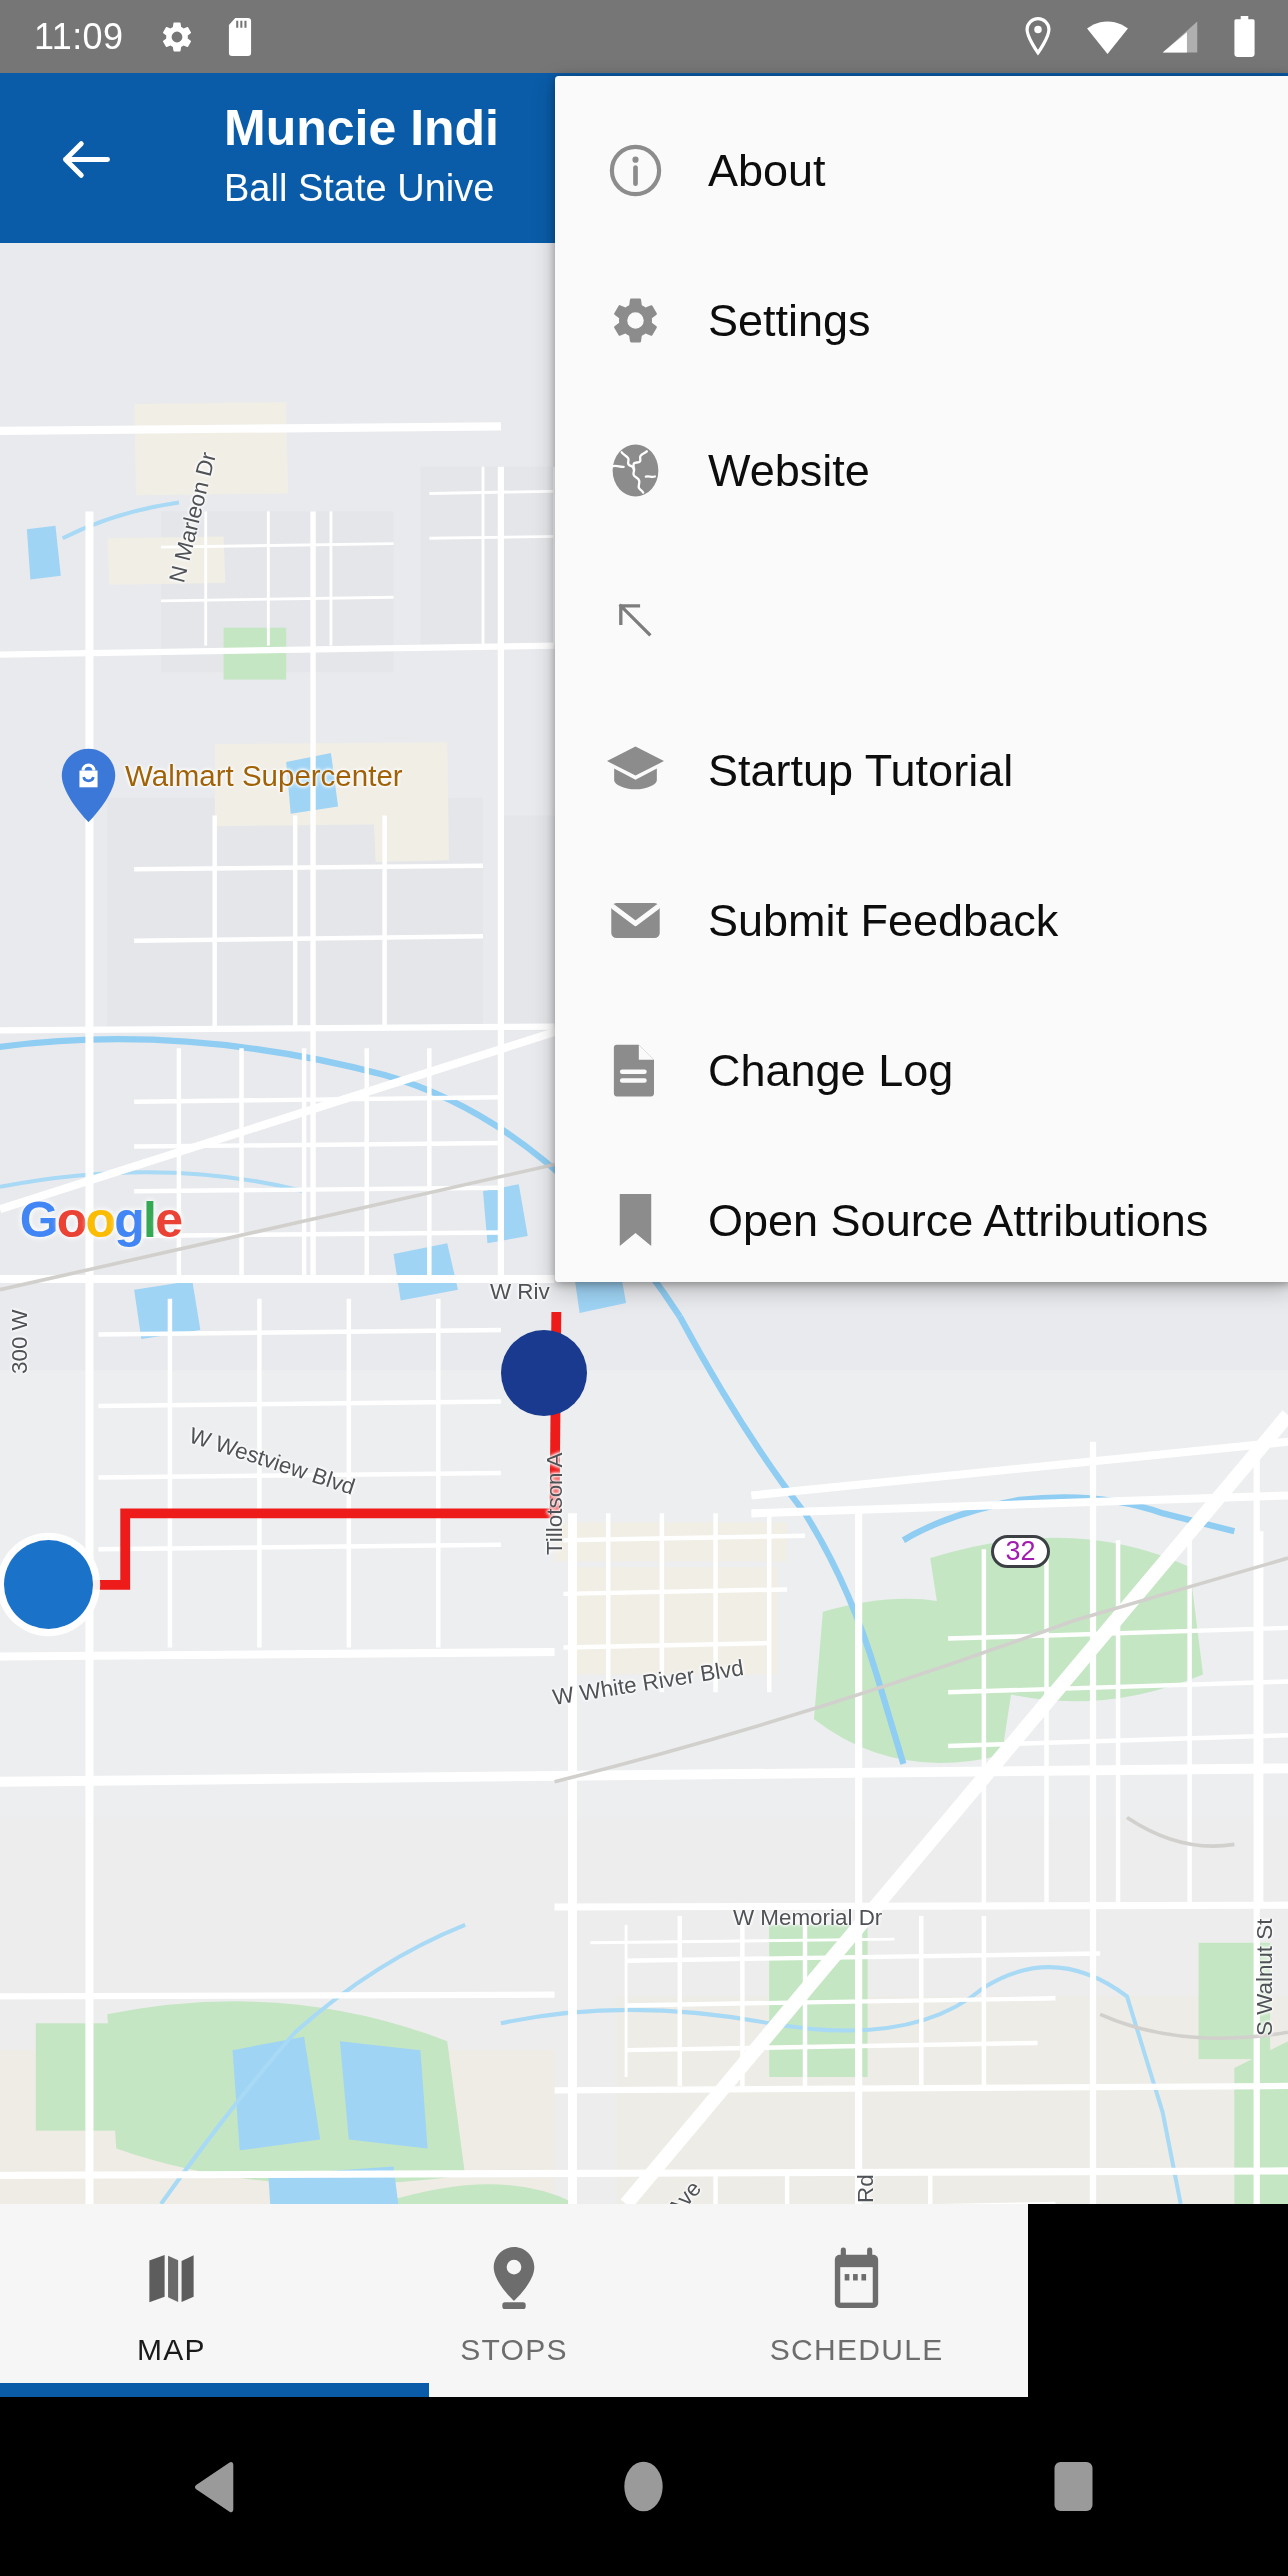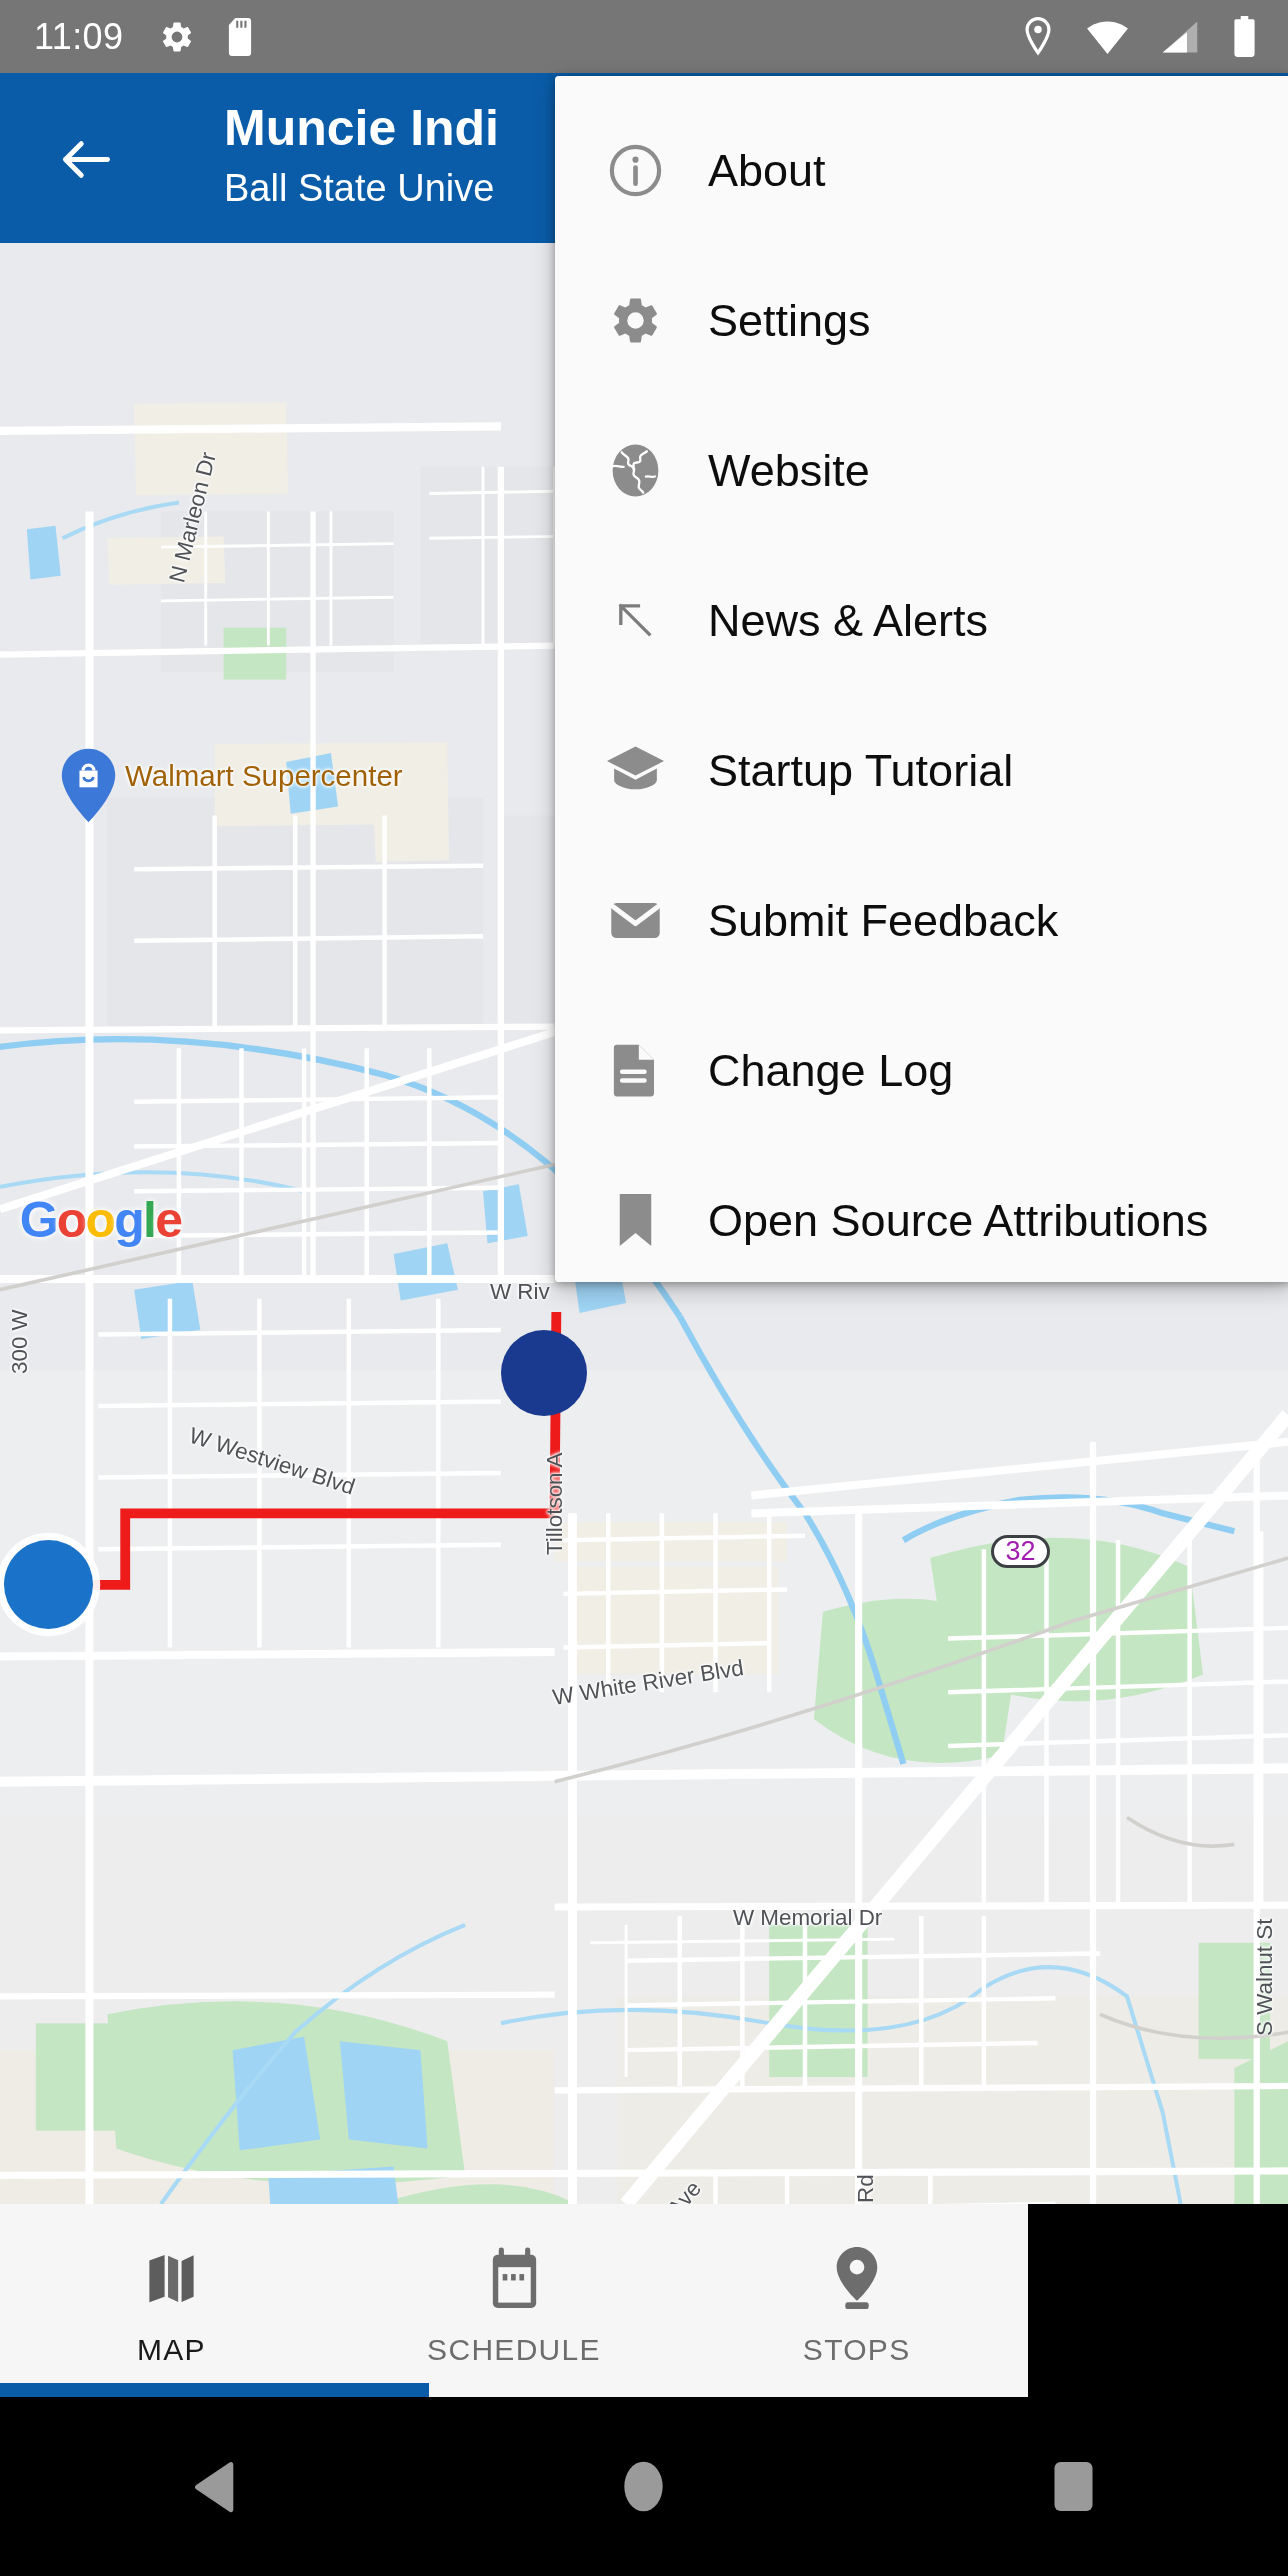--- a/index.html
+++ b/index.html
@@ -459,21 +459,20 @@
       </span>
       <span class="menu-label">Website</span>
     </div>
 
     <div class="menu-item">
       <span class="menu-icon">
         <svg width="47" height="47" viewBox="0 0 24 24" fill="none" stroke="#7d7d7d" stroke-width="1.7" stroke-linecap="square">
           <path d="M4.5 4.5h9M4.5 4.5v9M4.5 4.5L19 19"></path>
         </svg>
       </span>
-      <span class="menu-label">News &amp; Alerts</span>
     </div>
 
     <div class="menu-item">
       <span class="menu-icon">
         <svg width="61" height="61" viewBox="0 0 24 24" fill="#8c8c8c">
           <path d="M12 2.6L0.8 8.3 12 14l11.2-5.7L12 2.6z"></path>
           <path d="M3.6 11.2v4.6c0 1.6 3.8 3.6 8.4 3.6s8.4-2 8.4-3.6v-4.6L12 15.6 3.6 11.2z"></path>
         </svg>
       </span>
       <span class="menu-label">Startup Tutorial</span>
@@ -514,46 +513,46 @@
 
     <div class="nav-tab active">
       <span class="nav-icon">
         <svg width="59" height="59" viewBox="0 0 24 24" fill="#5d5d5d">
           <path d="M9.2 2.4L3 4.7v17l6.2-2.3V2.4z"></path>
           <path d="M10.6 2.7v16.9l4.1 2V4.6l-4.1-1.9z" opacity="0.92"></path>
           <path d="M16.1 4.9v16.7L21 19.4V2.5l-4.9 2.4z"></path>
         </svg>
       </span>
       <span class="nav-label">MAP</span>
+    </div>
+
+    <div class="nav-tab">
+      <span class="nav-icon">
+        <svg width="52" height="66" viewBox="0 0 20 26" fill="#6d6d6d">
+          <path d="M10 0.8C5.6.8 2 4.4 2 8.8c0 6 8 13.2 8 13.2s8-7.2 8-13.2c0-4.4-3.6-8-8-8zm0 10.8a2.9 2.9 0 110-5.8 2.9 2.9 0 010 5.8z"></path>
+          <rect x="5.4" y="22.6" width="9.2" height="2.6" rx="1"></rect>
+        </svg>
+      </span>
+      <span class="nav-label">STOPS</span>
     </div>
 
     <div class="nav-tab">
       <span class="nav-icon">
         <svg width="55" height="64" viewBox="0 0 22 26" fill="#6d6d6d">
           <rect x="4.6" y="0.6" width="2.1" height="5" rx="1"></rect>
           <rect x="15.3" y="0.6" width="2.1" height="5" rx="1"></rect>
           <rect x="2.2" y="3.6" width="17.6" height="21.6" rx="2"></rect>
           <rect x="4.4" y="8.6" width="13.2" height="14.4" fill="#f6f6f6"></rect>
           <rect x="6.2" y="11.4" width="1.9" height="2.6" fill="#6d6d6d"></rect>
           <rect x="9.6" y="11.4" width="1.9" height="2.6" fill="#6d6d6d"></rect>
           <rect x="13" y="11.4" width="1.9" height="2.6" fill="#6d6d6d"></rect>
         </svg>
       </span>
       <span class="nav-label">SCHEDULE</span>
     </div>
-
-    <div class="nav-tab">
-      <span class="nav-icon">
-        <svg width="52" height="66" viewBox="0 0 20 26" fill="#6d6d6d">
-          <path d="M10 0.8C5.6.8 2 4.4 2 8.8c0 6 8 13.2 8 13.2s8-7.2 8-13.2c0-4.4-3.6-8-8-8zm0 10.8a2.9 2.9 0 110-5.8 2.9 2.9 0 010 5.8z"></path>
-          <rect x="5.4" y="22.6" width="9.2" height="2.6" rx="1"></rect>
-        </svg>
-      </span>
-      <span class="nav-label">STOPS</span>
-    </div>
   </div>
 
   <div id="nav-indicator"></div>
 
   <div id="system-nav">
     <div class="sysnav-btn">
       <svg width="47" height="52" viewBox="0 0 20 22" fill="#9a9a9a">
         <path d="M18 1.6C18 .5 17.2 0 16.4.6L2.2 10.2c-.7.5-.7 1.3 0 1.8l14.2 9.5c.8.6 1.6.1 1.6-1V1.6z"></path>
       </svg>
     </div>

